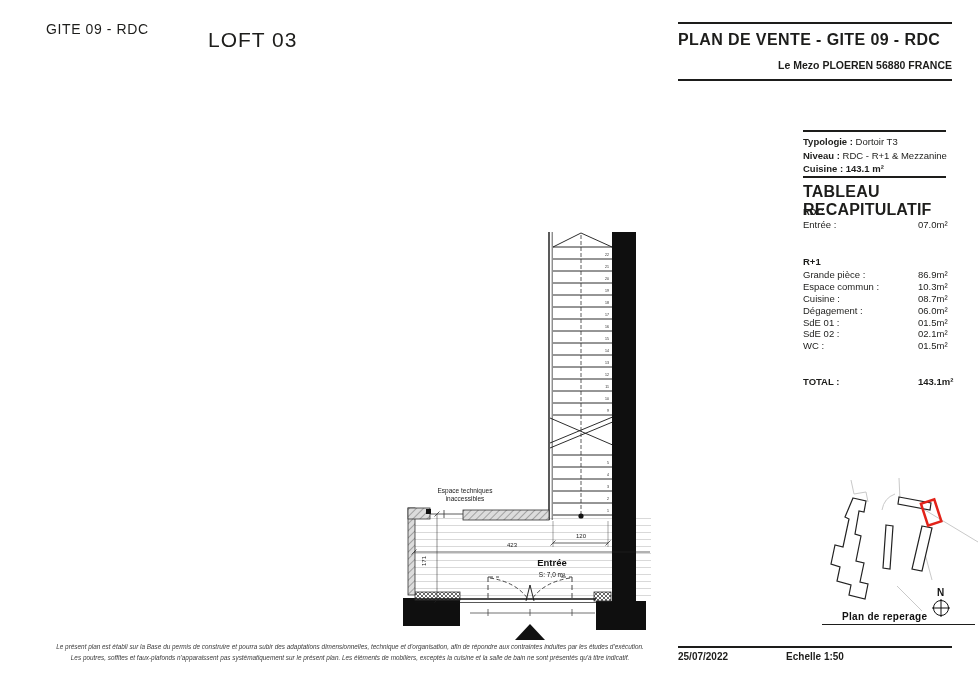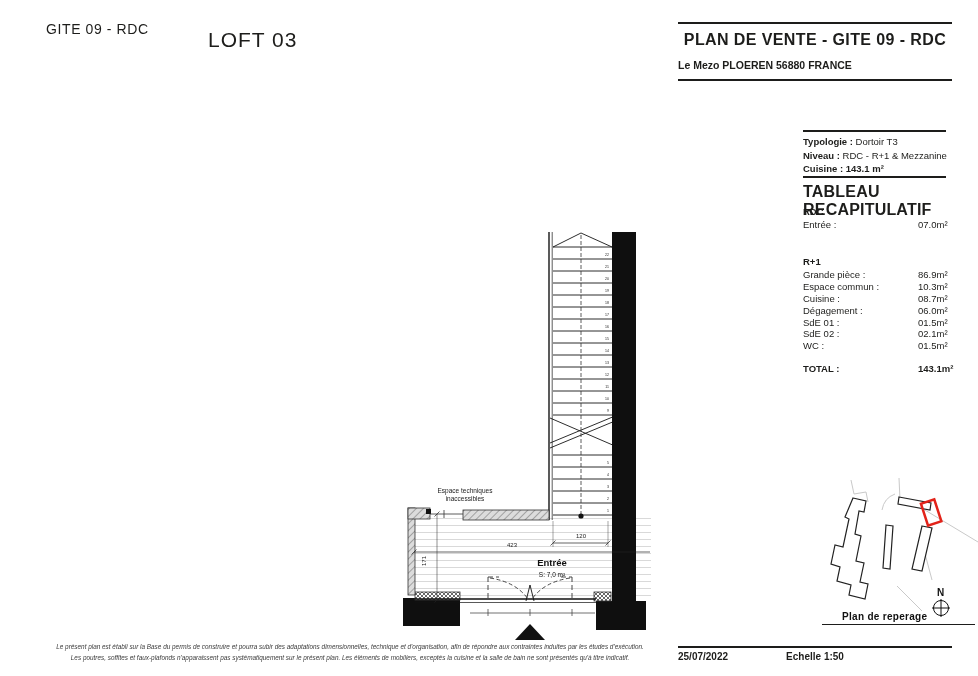--- a/index.html
+++ b/index.html
@@ -2,31 +2,31 @@
 <html><head>
 <meta charset="utf-8">
 <style>
   html,body{margin:0;padding:0}
   body{width:978px;height:676px;background:#fff;position:relative;overflow:hidden;
        font-family:"Liberation Sans",sans-serif;color:#1d1d1b;}
   .abs{position:absolute}
   .rule{position:absolute;background:#1d1d1b}
   .doc-ref{left:46px;top:21px;font-size:14px;font-weight:500;letter-spacing:.6px}
   .loft{left:208px;top:28px;font-size:21px;font-weight:400;letter-spacing:1px}
-  .tb-title{left:678px;top:31px;width:274px;text-align:center;font-size:16px;font-weight:700;letter-spacing:.4px}
-  .tb-sub{left:678px;top:59px;width:274px;text-align:left;font-size:10.5px;font-weight:600}
+  .tb-title{left:678px;top:31px;width:274px;text-align:left;font-size:16px;font-weight:700;letter-spacing:.4px}
+  .tb-sub{left:678px;top:59px;width:274px;text-align:right;font-size:10.5px;font-weight:600}
   .info{left:803px;top:135px;width:165px;font-size:9.5px;line-height:13.5px}
   .info b{font-weight:700}
   .recap-title{left:803px;top:183px;font-size:16px;font-weight:700;letter-spacing:.2px}
   .recap{left:803px;top:206px;width:155px;font-size:9.5px}
   .sec{margin-top:26px}
   .sec:first-child{margin-top:0}
   .sec-name{font-weight:700;line-height:12.5px}
   .r-row{display:grid;grid-template-columns:115px 1fr;line-height:11.9px}
-  .r-total{margin-top:11px;font-weight:700}
+  .r-total{margin-top:24px;font-weight:700}
   .disclaimer{left:30px;top:642px;width:640px;text-align:center;font-style:italic;
               font-size:6.4px;line-height:10.5px;color:#3a3a3a}
   .f-date{left:678px;top:651px;font-size:10px;font-weight:600}
   .f-scale{left:678px;top:651px;width:274px;text-align:center;font-size:10px;font-weight:600}
   svg text{font-family:"Liberation Sans",sans-serif}
   .dim{font-size:6px;fill:#222}
   .room-name{font-size:9.5px;font-weight:700;fill:#111}
   .room-area{font-size:6.5px;fill:#111}
   .note{font-size:6.5px;fill:#222}
   .map-label{font-size:10px;font-weight:600;fill:#111;letter-spacing:.3px}

